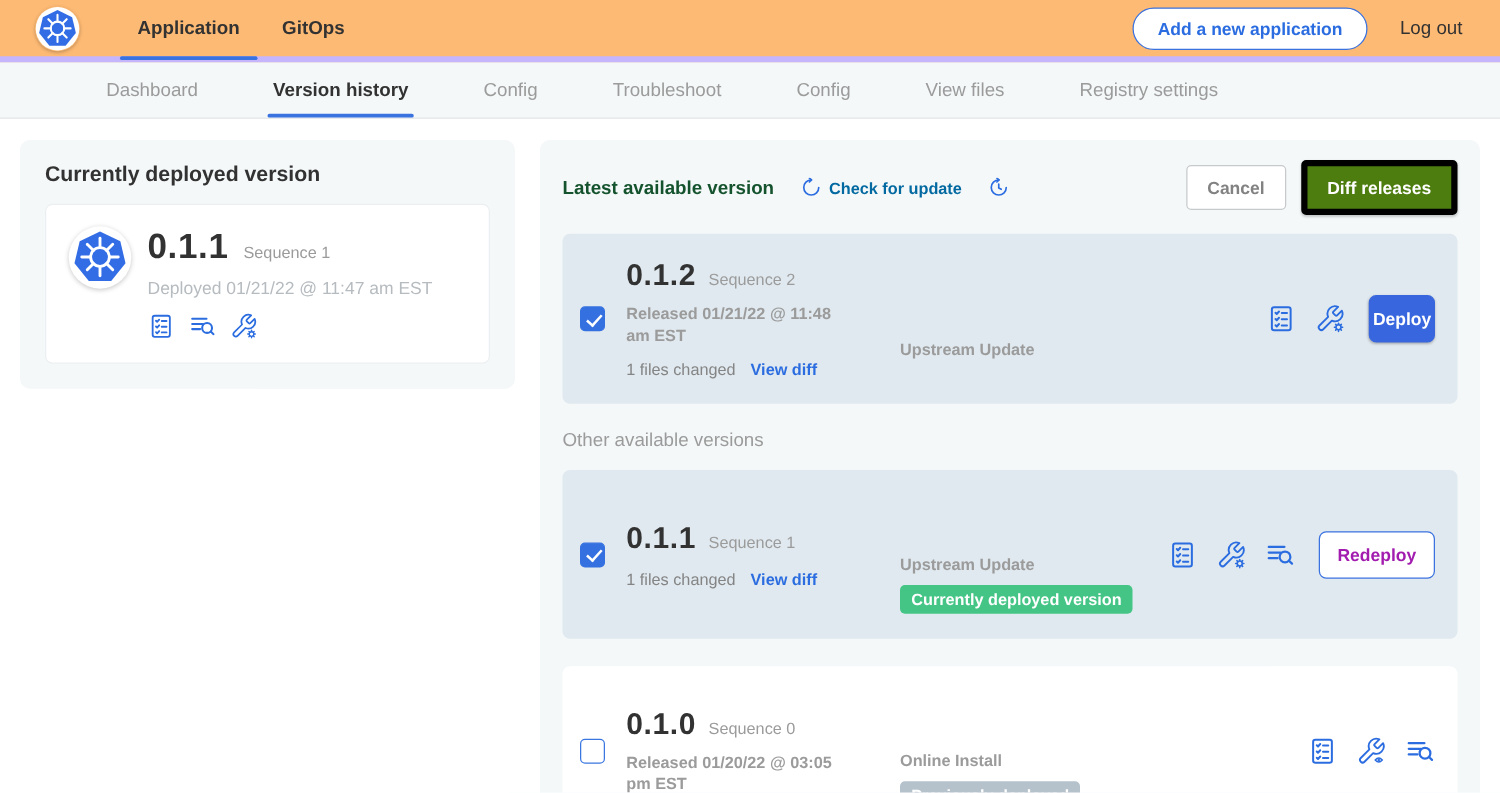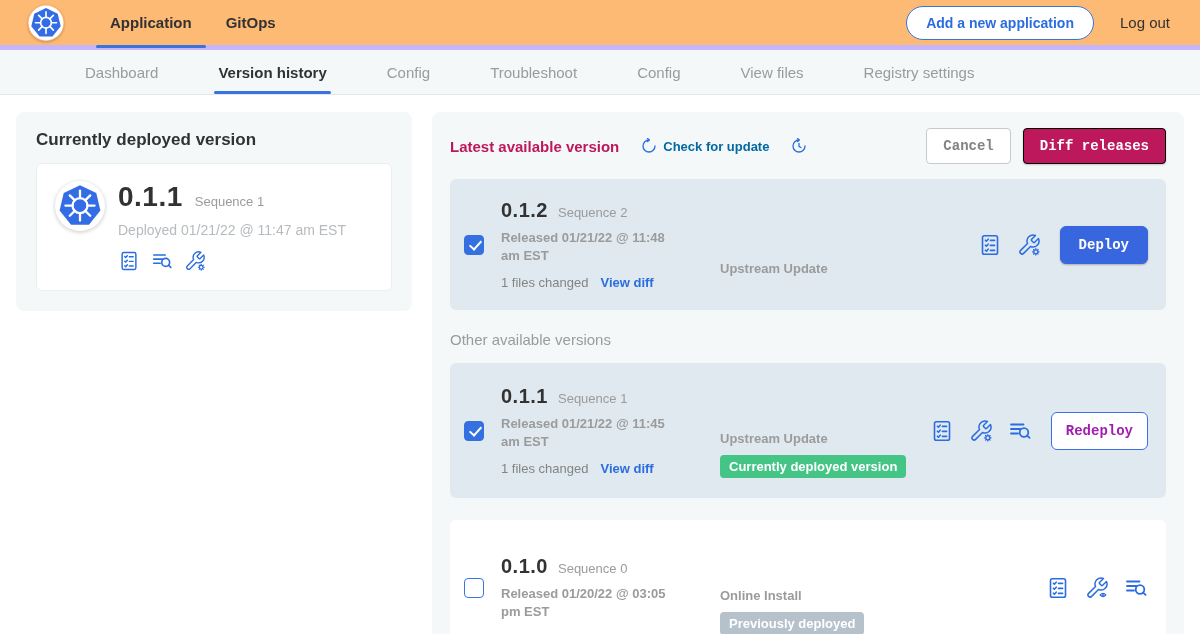--- a/index.html
+++ b/index.html
@@ -46,50 +46,50 @@
   .vnum-lg { font-size:28px; font-weight:bold; color:#323232; letter-spacing:.5px; }
   .vseq { font-size:13px; color:#9b9b9b; margin-left:12px; }
   .deployed-at { font-size:14px; color:#b6bbbf; margin-top:9px; }
   .icon-row { display:flex; align-items:center; gap:11px; margin-top:12px; }
   .ic { width:22px; height:22px; color:#2b6de0; cursor:pointer; flex:0 0 auto; }
   .ic-sm { width:16px; height:16px; }
 
   
   .right-panel { flex:1; padding:16px 18px 18px; }
   .panel-header { display:flex; align-items:center; margin-bottom:15px; }
-  .panel-header h2 { font-size:15px; font-weight:bold; color:#be185d; }
+  .panel-header h2 { font-size:15px; font-weight:bold; color:#14532d; }
   .hlink { display:flex; align-items:center; gap:6px; margin-left:22px;
     color:#0369a1; font-size:13px; font-weight:bold; cursor:pointer; text-decoration:none; }
   .hlink .ic { cursor:pointer; }
-  .btn { font-family:Liberation Mono, monospace; font-size:14px; font-weight:bold; border-radius:4px;
+  .btn { font-family:Liberation Sans, sans-serif; font-size:14px; font-weight:bold; border-radius:4px;
     padding:9px 16px; cursor:pointer; }
   .btn-cancel { margin-left:auto; background:#fff; border:1px solid #c6cacc; color:#828282; }
-  .btn-blue { background:#be185d; border:1px solid #000000; color:#fff; margin-left:12px;
+  .btn-blue { background:#4d7c0f; border:5px solid #000000; color:#fff; margin-left:12px;
     box-shadow:0 1px 2px rgba(0,0,0,.2); }
   .btn-deploy { background:#3866de; border:1px solid #3866de; color:#fff;
-    border-radius:6px; padding:10px 18px; box-shadow:0 1px 2px rgba(0,0,0,.25); }
+    border-radius:6px; padding:10px 2px; box-shadow:0 1px 2px rgba(0,0,0,.25); }
   .btn-outline { background:#fff; border:1px solid #3a72e0; color:#a21caf;
     border-radius:6px; padding:10px 14px; }
 
   .vrow { display:flex; align-items:center; border-radius:6px; padding:20px 18px 20px 14px;
     background:#fff; }
   .vrow.selected { background:#e0e9ef; }
   .other-title { font-size:15px; color:#9b9b9b; margin:21px 0 15px 0; font-weight:normal; }
   .gap-below { margin-bottom:0; }
   .row3 { margin-top:22px; }
 
   .checkbox { width:20px; height:20px; border:1px solid #3b76e0; border-radius:4px;
     background:#fff; margin-right:17px; cursor:pointer; position:relative; flex:0 0 auto; }
   .checkbox.checked { background:#3470e0; border-color:#3470e0; }
   .checkbox.checked::after { content:""; position:absolute; left:6.5px; top:2.5px;
     width:5px; height:10px; border:solid #fff; border-width:0 2.2px 2.2px 0;
     transform:rotate(42deg); }
 
   .vinfo { width:205px; flex:0 0 auto; }
-  .vnum { font-size:20px; font-weight:bold; color:#323232; letter-spacing:.5px; }
+  .vnum { font-size:24px; font-weight:bold; color:#323232; letter-spacing:.5px; }
   .vinfo .vseq { margin-left:10px; }
   .vreleased { font-size:13px; font-weight:bold; color:#9b9b9b; margin-top:7px;
     width:182px; line-height:1.35; }
   .vfiles { margin-top:11px; font-size:13px; color:#848484; display:flex; gap:12px; }
   .viewdiff { color:#2b6de0; font-weight:bold; cursor:pointer; text-decoration:none; }
 
   .vmid { margin-left:14px;margin-top:48px; }
   .vsource { font-size:13px; font-weight:bold; color:#9b9b9b; }
   .badge { display:inline-block; margin-top:9px; font-size:13px; font-weight:bold;
     color:#fff; padding:4px 9px; border-radius:4px; }
@@ -275,21 +275,20 @@
 
     <h3 class="other-title">Other available versions</h3>
 
     <div class="vrow selected">
       <div class="checkbox checked"></div>
       <div class="vinfo">
         <div class="vline">
           <span class="vnum">0.1.1</span>
           <span class="vseq">Sequence 1</span>
         </div>
-        <div class="vreleased">Released 01/21/22 @ 11:45 am EST</div>
         <div class="vfiles">
           <span>1 files changed</span>
           <a class="viewdiff">View diff</a>
         </div>
       </div>
       <div class="vmid">
         <div class="vsource">Upstream Update</div>
         <span class="badge badge-green">Currently deployed version</span>
       </div>
       <div class="vactions">

